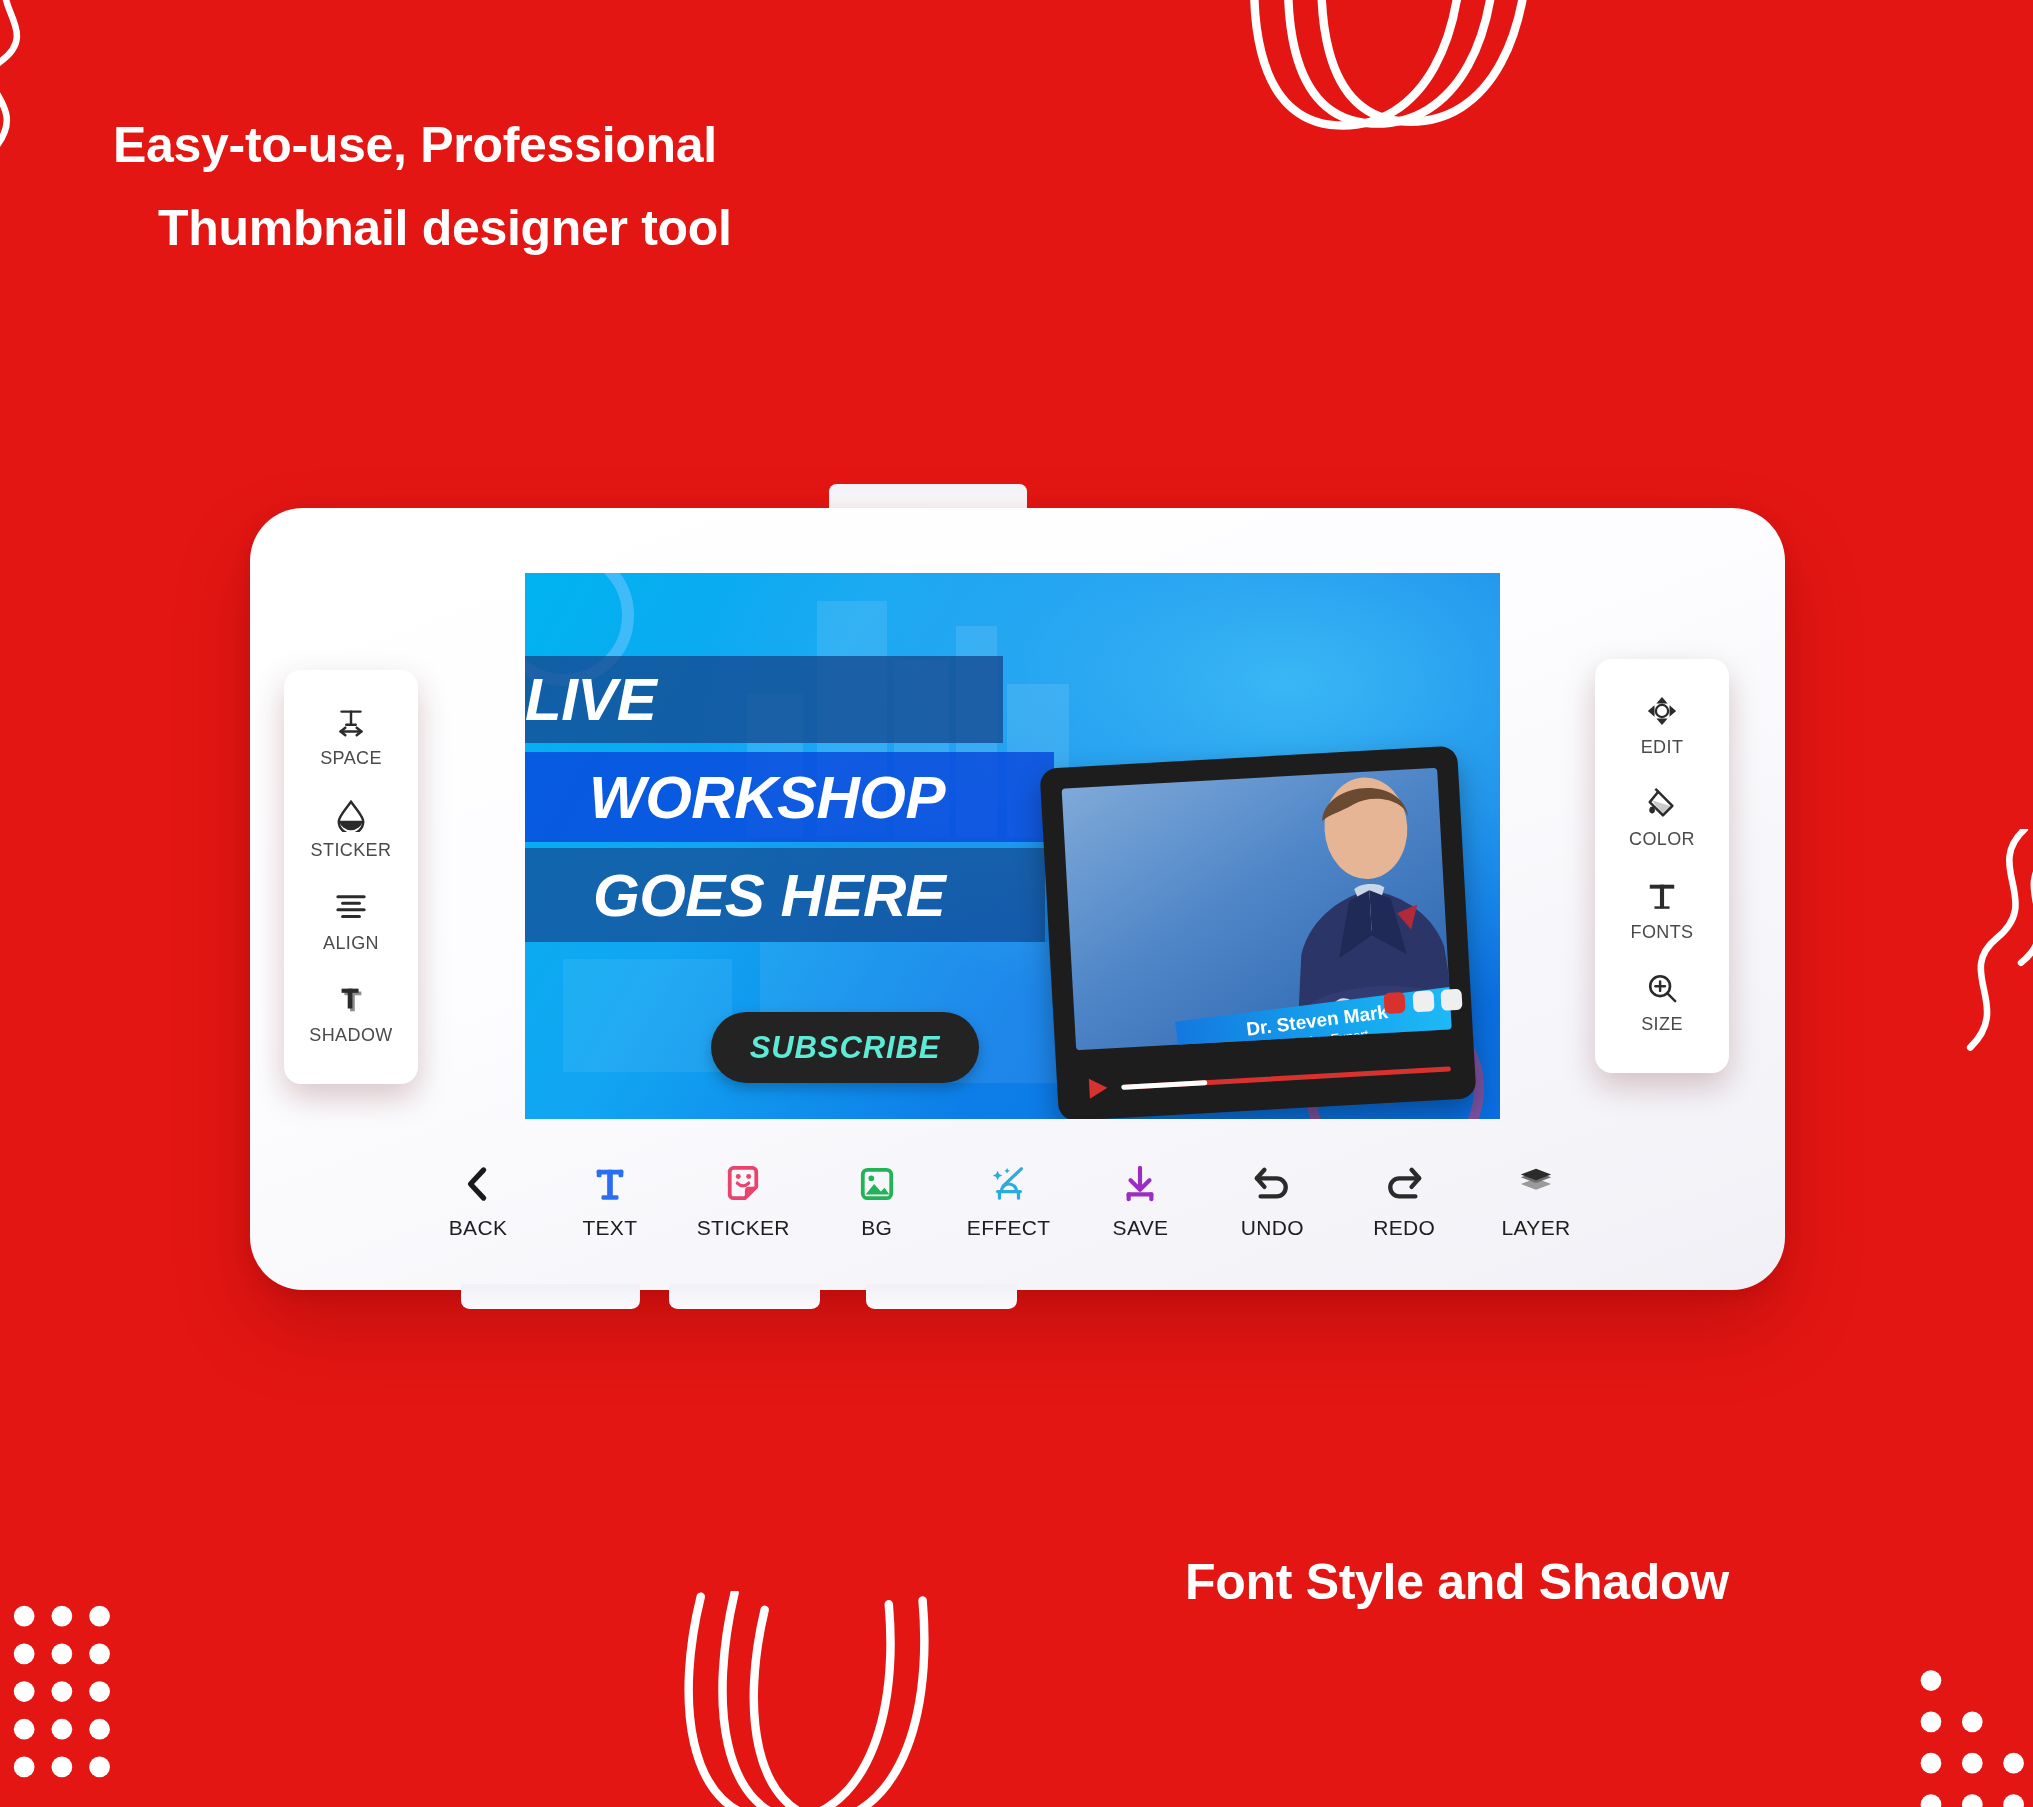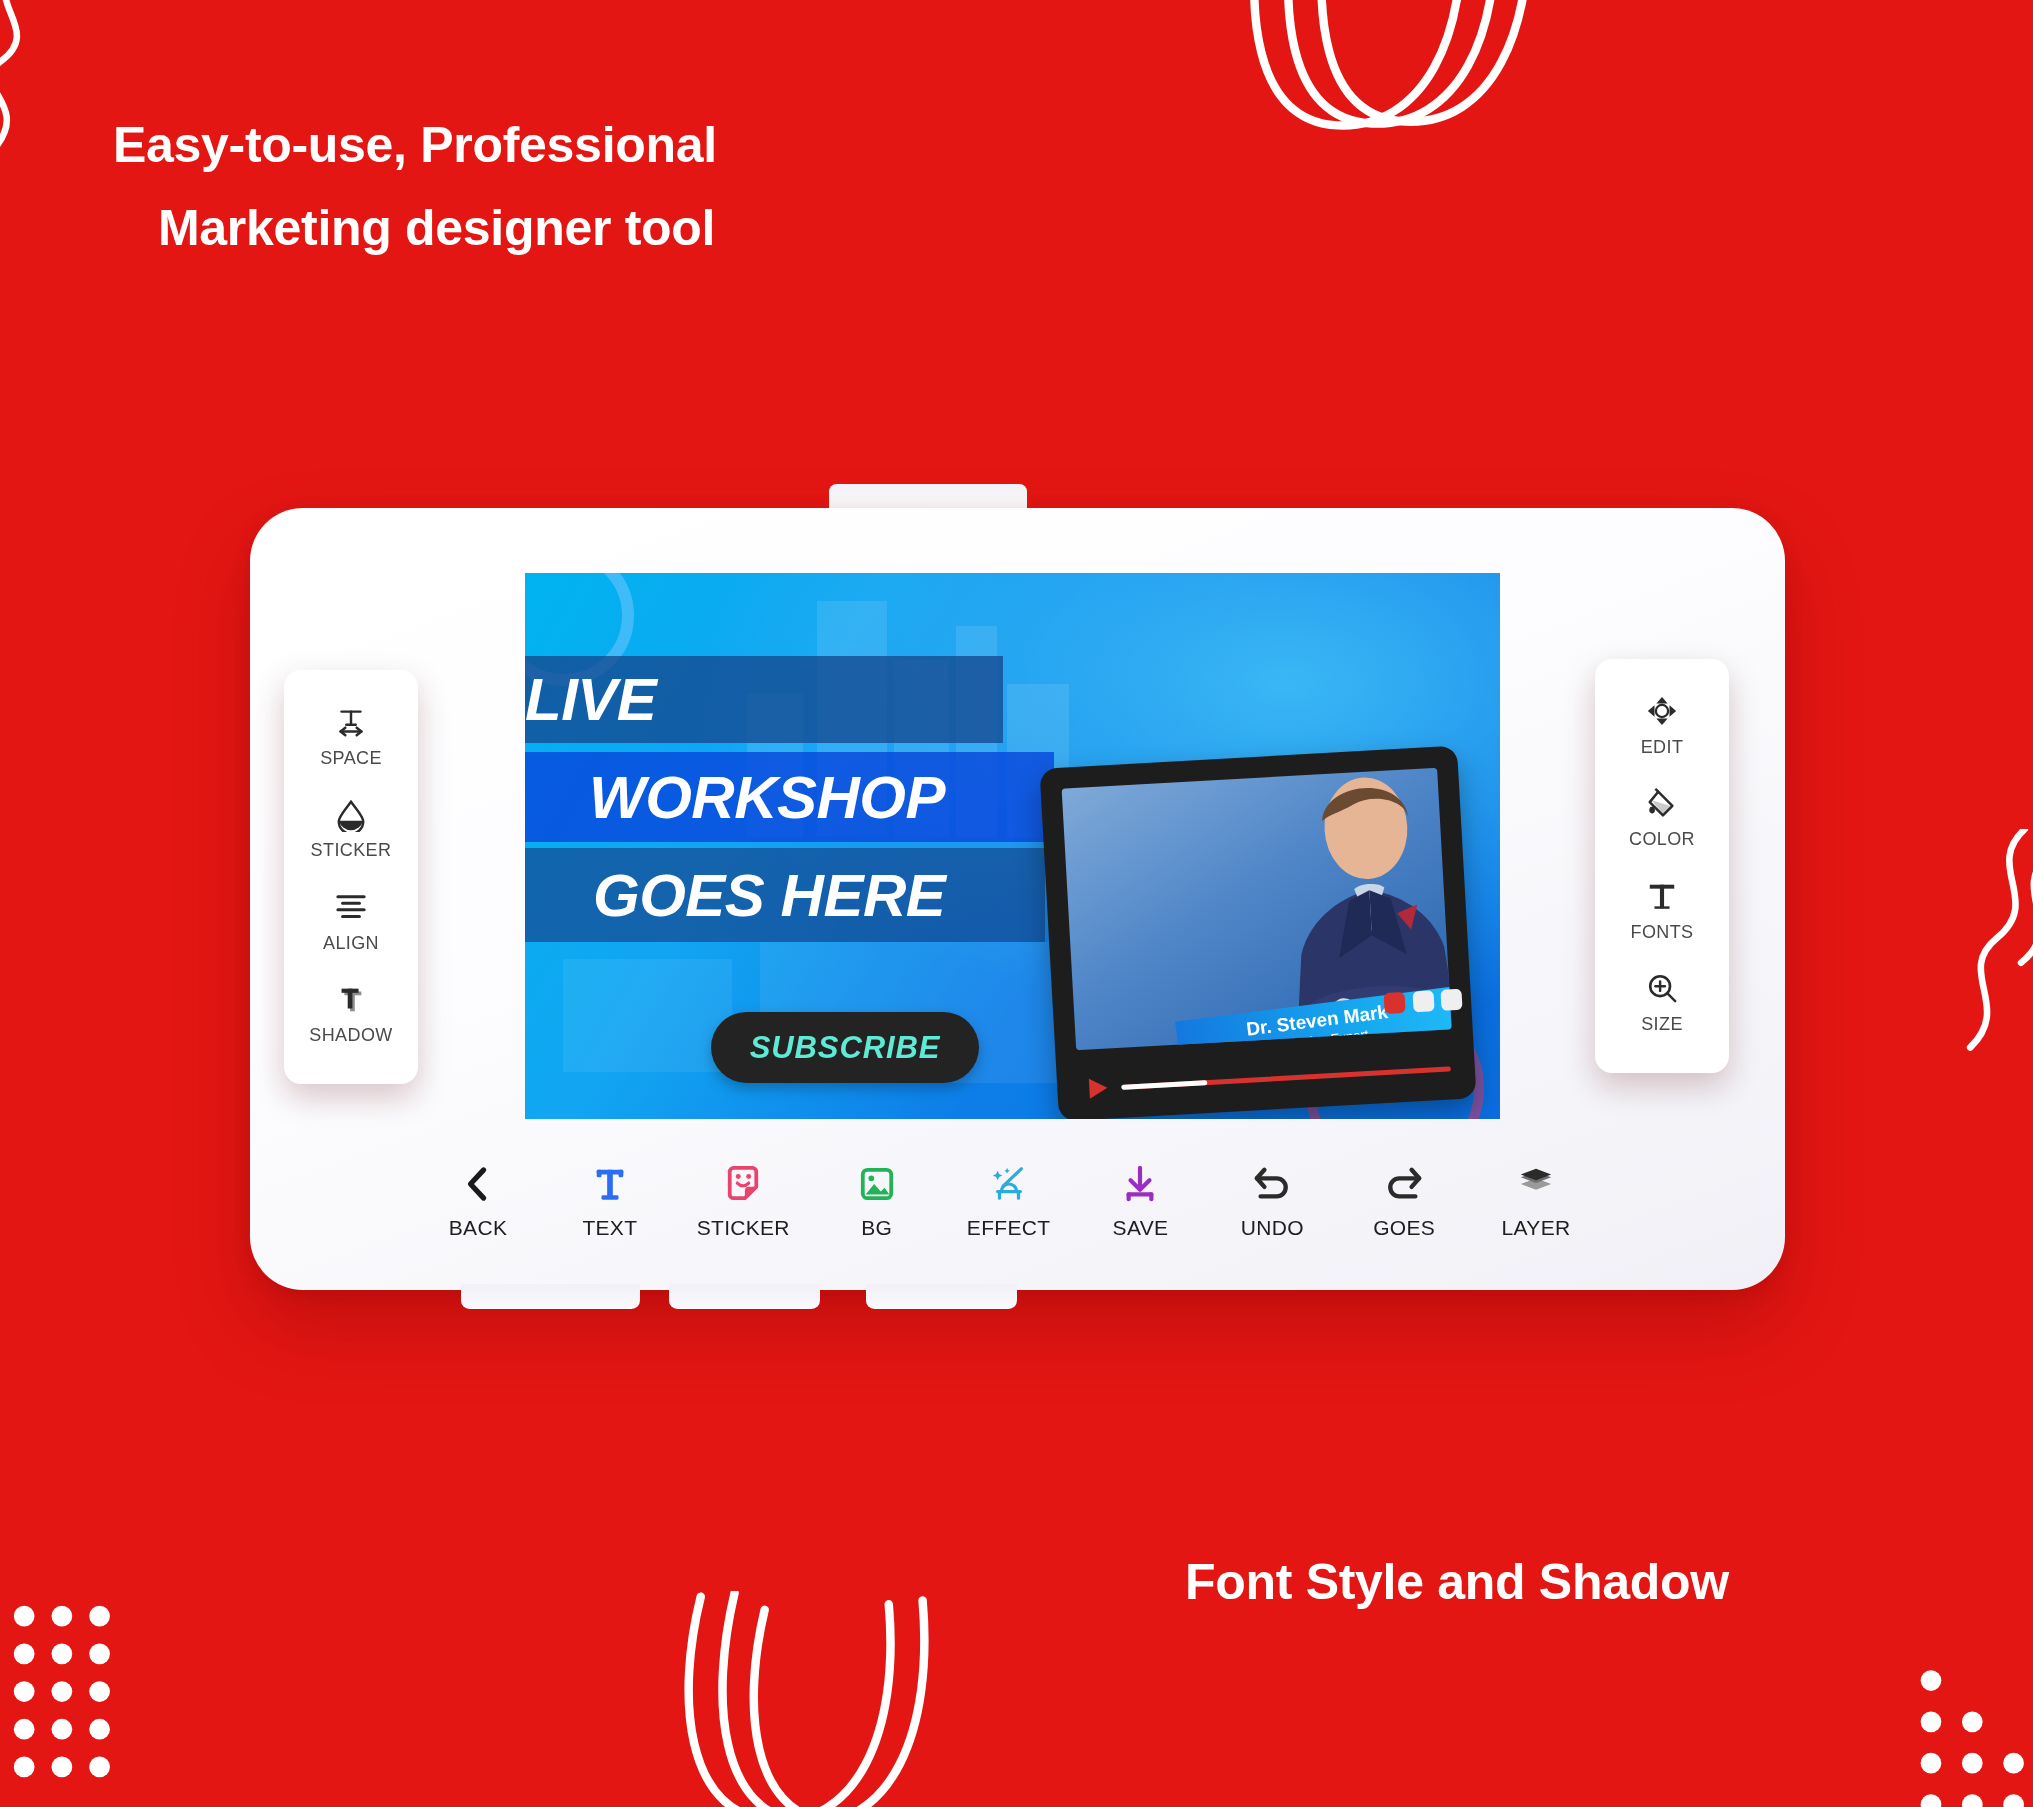--- a/index.html
+++ b/index.html
@@ -320,21 +320,21 @@
       <circle cx="99" cy="128" r="11"></circle>
       <circle cx="143" cy="128" r="11"></circle>
     <circle cx="55" cy="172" r="11"></circle>
       <circle cx="99" cy="172" r="11"></circle>
       <circle cx="143" cy="172" r="11"></circle>
   </g>
 </svg>
 
 <div class="headline" id="headline-top">
   <span class="hl-line-1">Easy-to-use, Professional</span>
-  <span class="hl-line-2">Marketing designer tool</span>
+  <span class="hl-line-2">Thumbnail designer tool</span>
 </div>
 
 <div class="headline" id="headline-bottom">
   <span class="hl-line">Font Style and Shadow</span>
 </div>
 
 <div id="tablet-top-button"></div>
 <div id="tablet-device"></div>
 <div class="tablet-bottom-button" id="tablet-btn-1"></div>
 <div class="tablet-bottom-button" id="tablet-btn-2"></div>
@@ -605,21 +605,21 @@
     <span class="tb-label">UNDO</span>
   </div>
 
   <div class="toolbar-item">
     <span class="tb-icon">
       <svg width="40" height="36" viewBox="0 0 42 38">
         <path d="M29 4 L37 13 L29 22" fill="none" stroke="#2b2b2b" stroke-width="4.6" stroke-linecap="round" stroke-linejoin="round"></path>
         <path d="M37 13 H16 a9 9 0 0 0 0 19 H33" fill="none" stroke="#2b2b2b" stroke-width="4.6" stroke-linecap="round"></path>
       </svg>
     </span>
-    <span class="tb-label">GOES</span>
+    <span class="tb-label">REDO</span>
   </div>
 
   <div class="toolbar-item">
     <span class="tb-icon">
       <svg width="38" height="36" viewBox="0 0 40 38">
         <path d="M20 25 L4 19 L20 13 L36 19 Z" fill="#9a9a9a"></path>
         <path d="M20 18 L4 12 L20 6 L36 12 Z" fill="#6e6e6e"></path>
         <path d="M20 11 L4 5 L20 -1 L36 5 Z" fill="#2b2b2b" transform="translate(0,4)"></path>
       </svg>
     </span>

